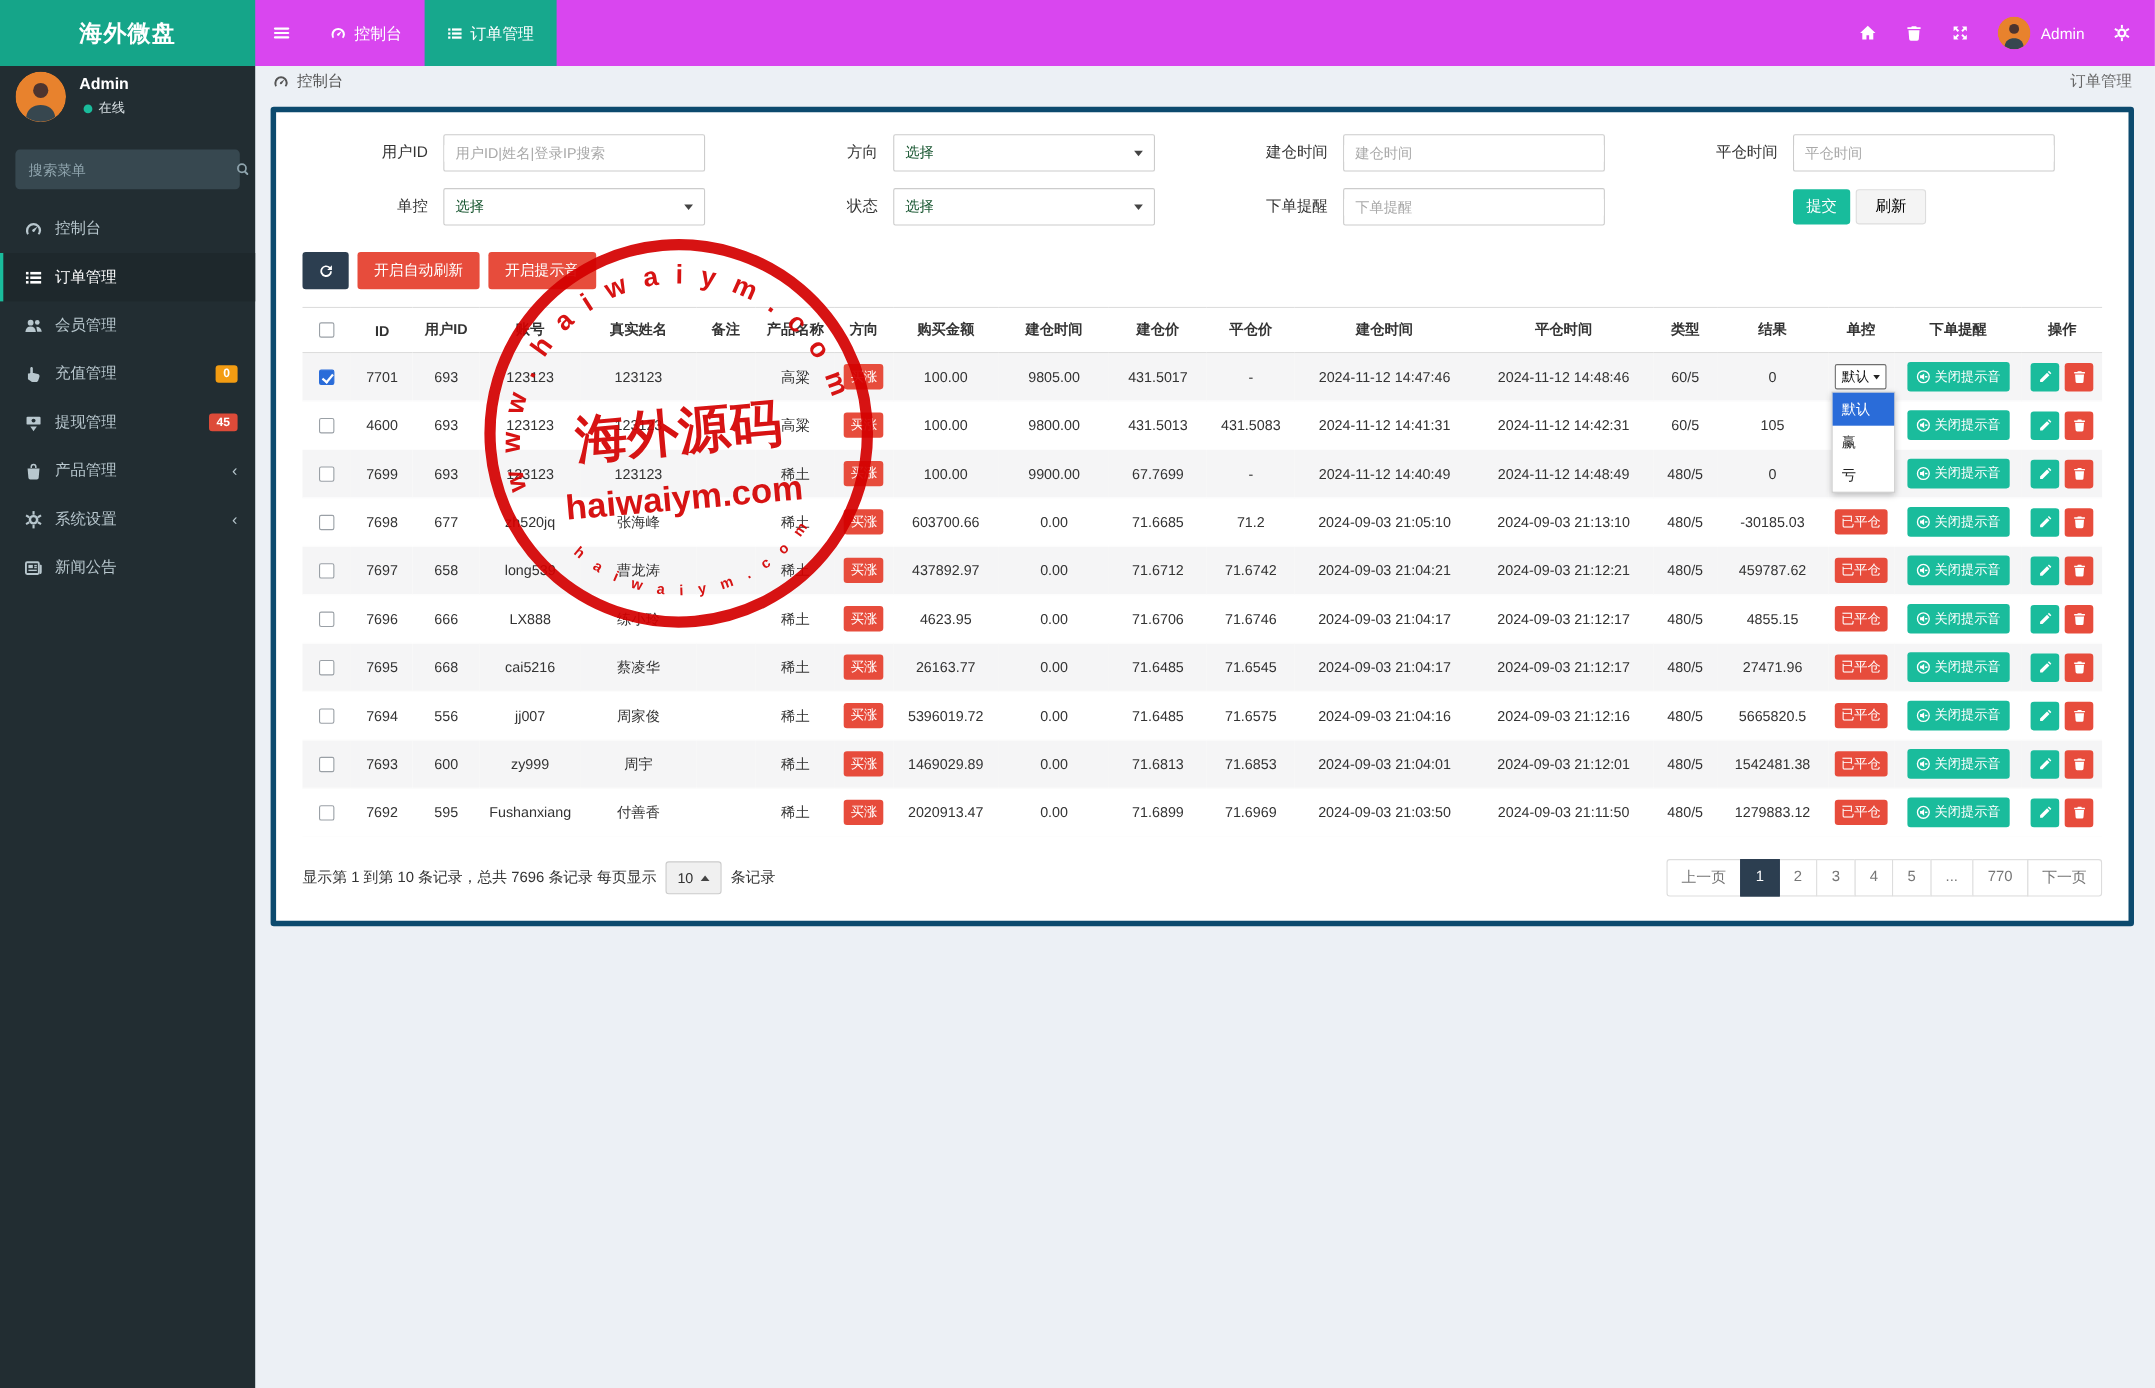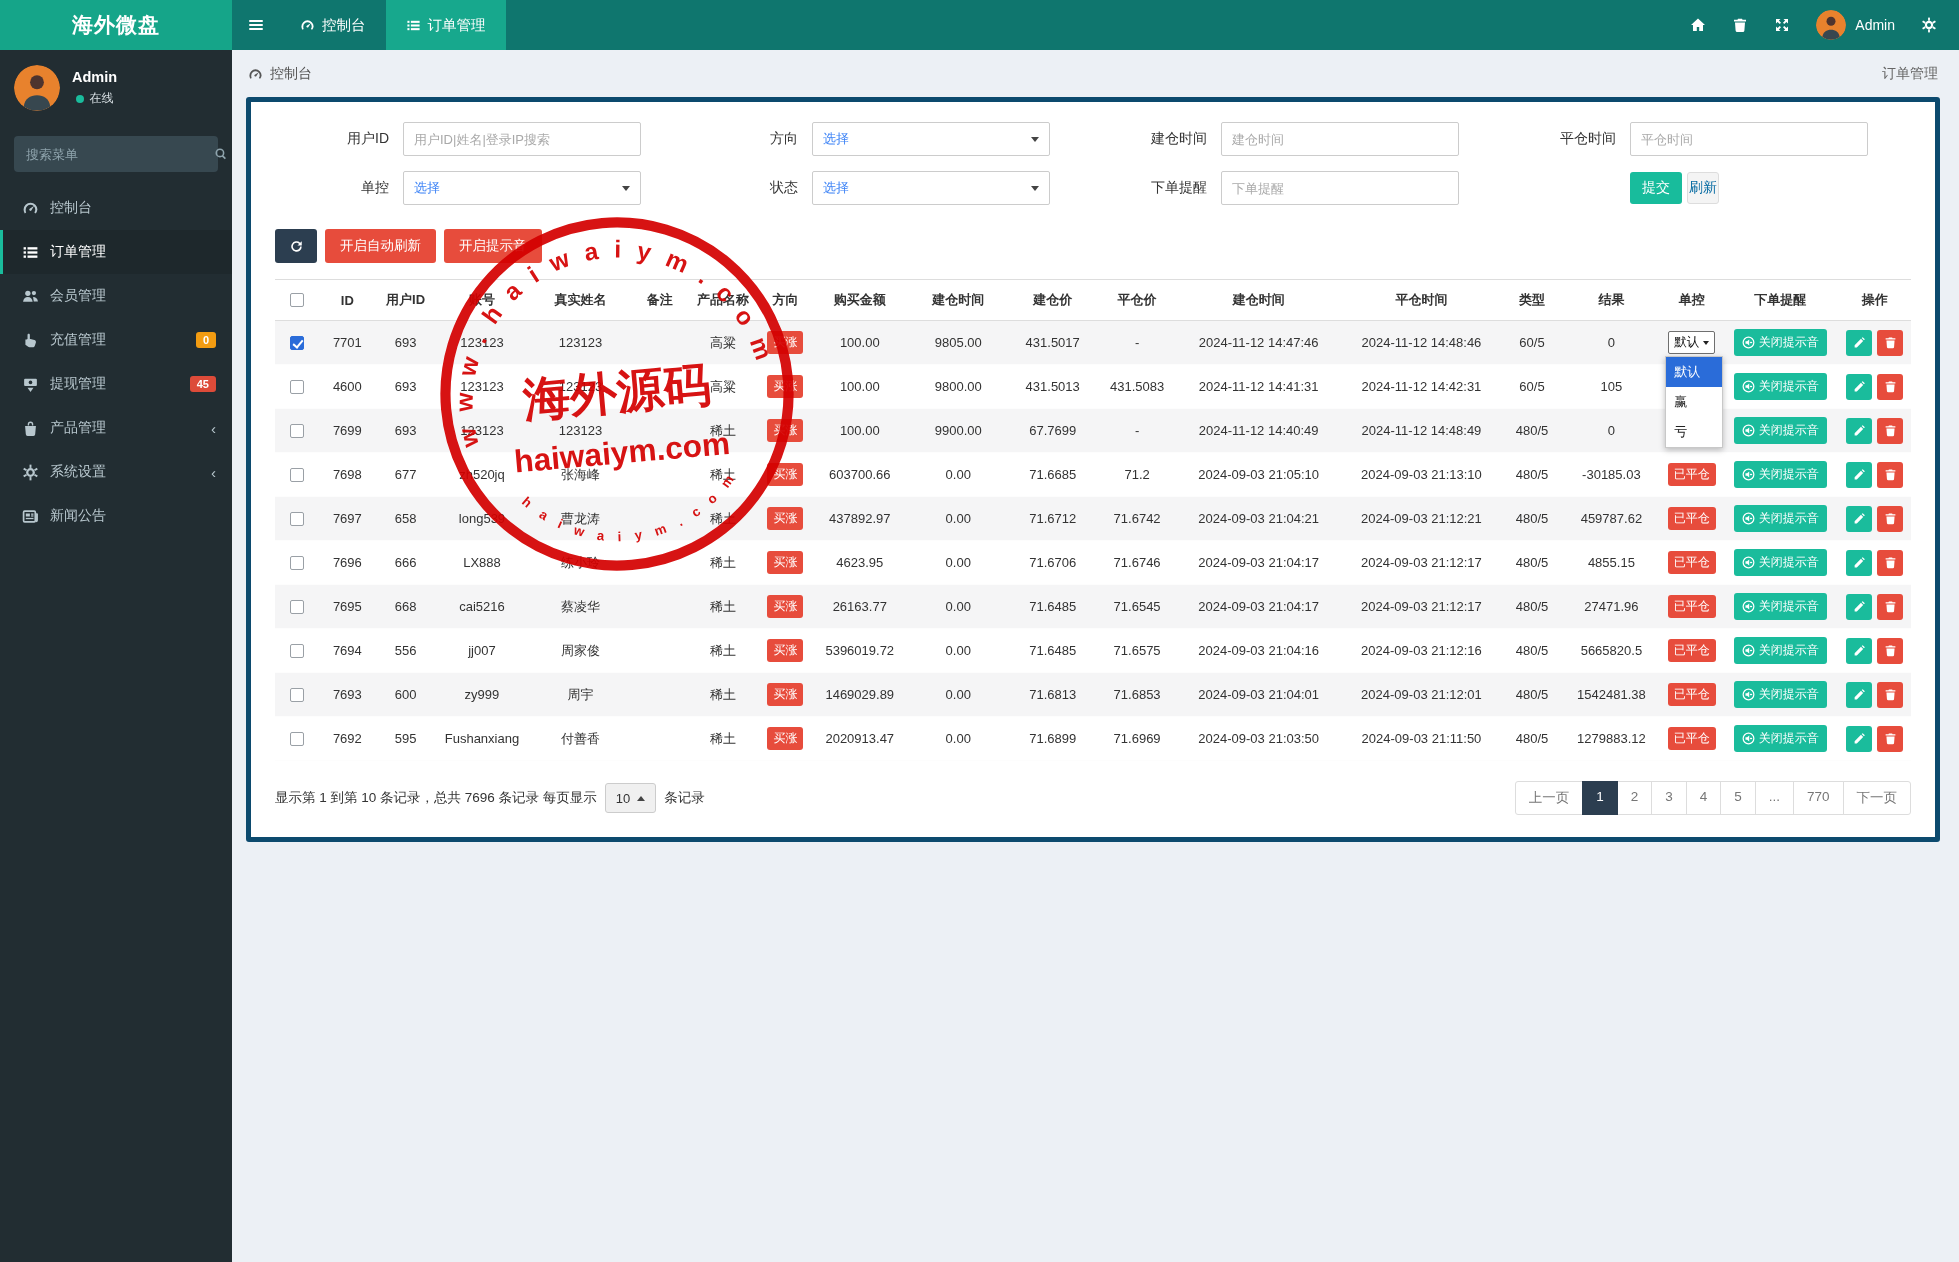--- a/index.html
+++ b/index.html
@@ -1,21 +1,21 @@
 <!DOCTYPE html>
 <html><head>
 <meta charset="utf-8">
 <style>
   * { box-sizing: border-box; margin: 0; padding: 0; }
   html,body { width:1959px; height:1262px; }
   body { font-family:"Liberation Sans","DejaVu Sans",sans-serif; background:#ecf0f5; overflow:hidden; }
   .page { position:relative; width:1959px; height:1262px; }
 
   
-  .navbar { position:absolute; left:0; top:0; width:100%; height:50px; background:#0f766e; display:flex; align-items:stretch; z-index:20;justify-content:space-between; }
+  .navbar { position:absolute; left:0; top:0; width:100%; height:60px; background:#d946ef; display:flex; align-items:stretch; z-index:20;justify-content:space-between; }
   .logo { width:232px; background:#15a589; color:#fff; font-size:21px; font-weight:bold; display:flex; align-items:center; justify-content:center; letter-spacing:1px; }
   .burger { width:48px; display:flex; align-items:center; justify-content:center; color:#fff; cursor:pointer; }
   .nav-tab { display:flex; align-items:center; gap:7px; padding:0 20px; color:#fff; font-size:14.5px; cursor:pointer; }
   .nav-tab.active { background:#17a88d; }
   .nav-right { margin-left:auto; display:flex; align-items:center; gap:26px; padding-right:22px; color:#fff; }
   .nav-ico { width:16px; height:16px; cursor:pointer; }
   .nav-user { display:flex; align-items:center; gap:9px; cursor:pointer; }
   .nav-avatar { width:30px; height:30px; border-radius:50%; overflow:hidden; flex:none; }
   .nav-user span { font-size:14px; }
   .i { display:inline-flex; }
@@ -48,25 +48,25 @@
 
   .panel { margin:1px 19px 0 14px; background:#fff; border:5px solid #0c4a6e; border-radius:3px; padding:20px 24px 22px; position:relative; }
 
   
   .filters { display:grid; grid-template-columns:repeat(4,1fr); row-gap:15px; }
   .fgroup { display:flex; align-items:center; }
   .flabel { width:128px; text-align:right; padding-right:14px; font-size:14px; color:#333; }
   .fctrl { width:238px; height:34px; border:1px solid #ccc; border-radius:2px; background:#fff; display:flex; align-items:center; }
   .fctrl input { flex:1; border:0; outline:none; font-size:13px; padding:0 10px; font-family:inherit; color:#333; width:100%; }
   .fctrl input::placeholder { color:#a9a9a9; }
-  .fctrl.fselect { justify-content:space-between; padding:0 10px; font-size:13px; color:#3b82f6; cursor:pointer; }
+  .fctrl.fselect { justify-content:space-between; padding:0 10px; font-size:13px; color:#14532d; cursor:pointer; }
   .car-dn { width:0; height:0; border:4px solid transparent; border-top:5px solid #444; margin-top:5px; }
   .fbtns { display:flex; gap:5px; }
   .btn-submit { width:52px; height:32px; background:#18bc9c; color:#fff; border:0; border-radius:3px; font-size:14px; cursor:pointer; font-family:inherit; }
-  .btn-plain { width:32px; height:32px; background:#f4f4f4; color:#0369a1; border:1px solid #ddd; border-radius:3px; font-size:14px; cursor:pointer; font-family:inherit; }
+  .btn-plain { width:64px; height:32px; background:#f4f4f4; color:#000000; border:1px solid #ddd; border-radius:3px; font-size:14px; cursor:pointer; font-family:inherit; }
 
   
   .toolbar { display:flex; gap:8px; margin-top:24px; }
   .btn-dark { width:42px; height:34px; background:#2c3e50; border:0; border-radius:3px; color:#fff; display:flex; align-items:center; justify-content:center; cursor:pointer; }
   .btn-dark .i { width:15px; height:15px; }
   .btn-red { height:34px; padding:0 15px; background:#e74c3c; border:0; border-radius:3px; color:#fff; font-size:13.5px; cursor:pointer; font-family:inherit; }
 
   
   table.grid { width:100%; border-collapse:collapse; margin-top:16px; font-size:13px; color:#333; table-layout:fixed; }
   .grid th { border-top:1px solid #ddd; border-bottom:1px solid #ddd; padding:11px 2px; font-weight:bold; text-align:center; white-space:nowrap; }

